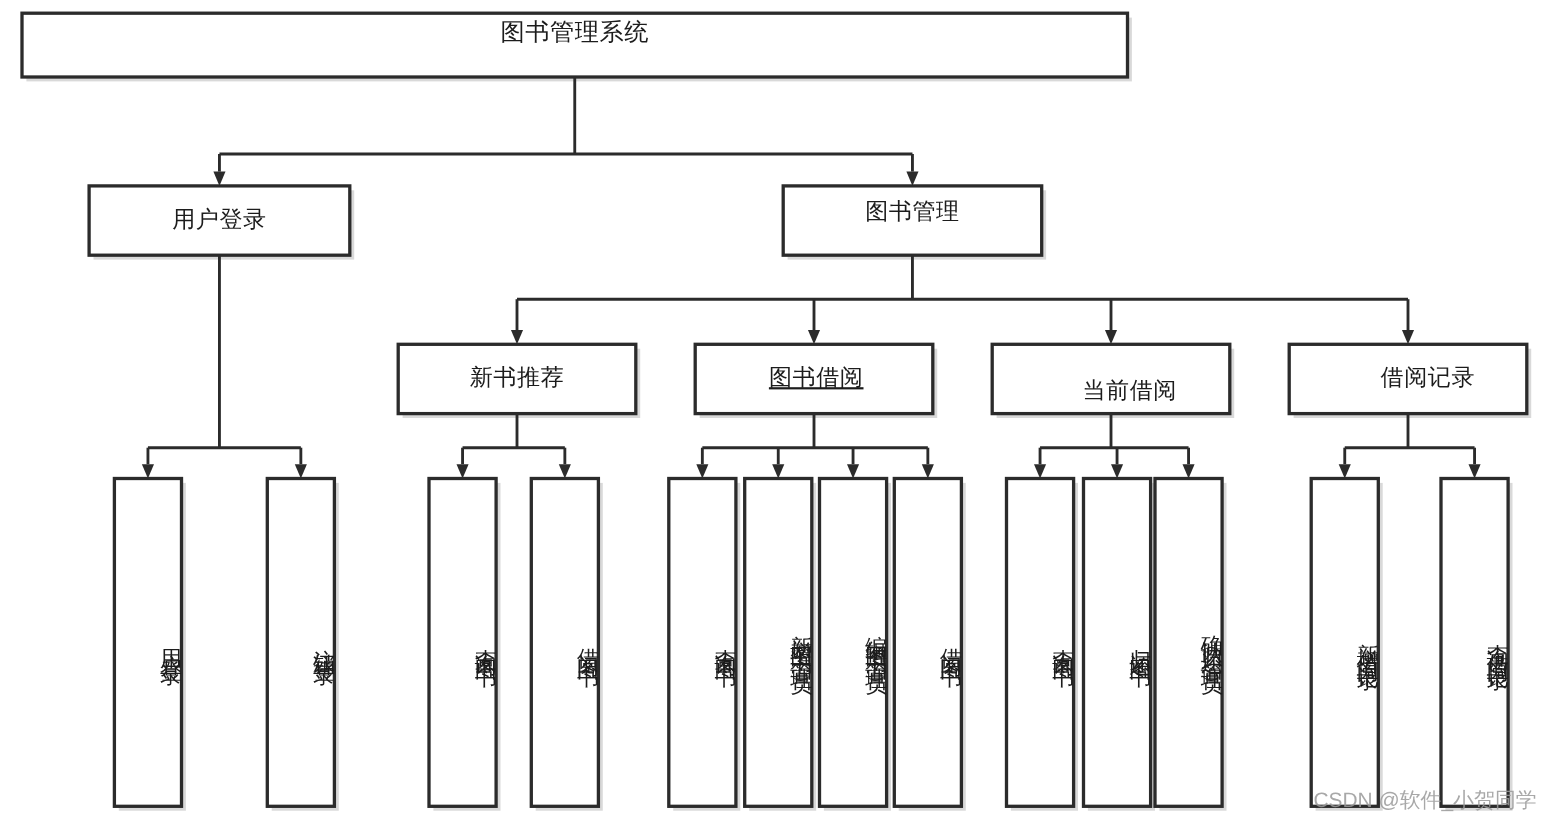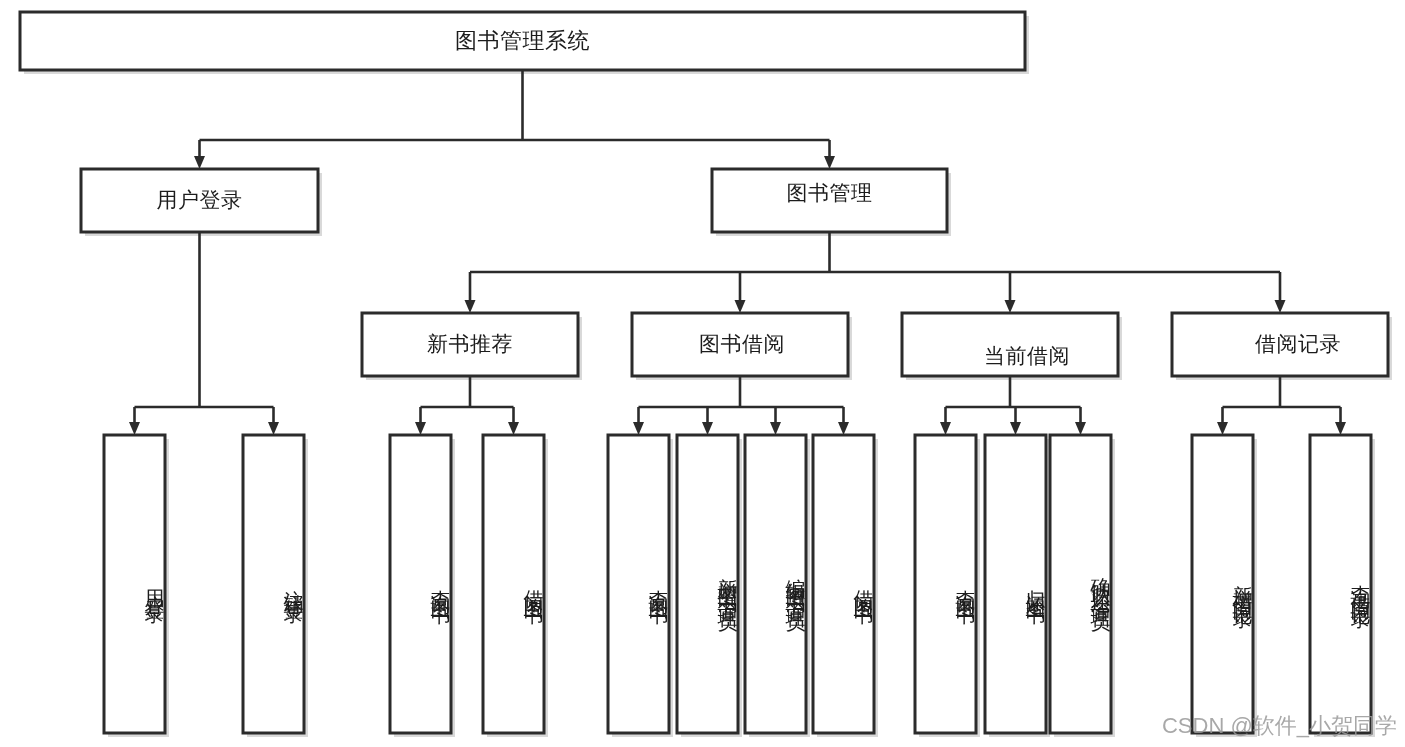--- a/index.html
+++ b/index.html
@@ -70,21 +70,21 @@
     line-height: 1.0;
     padding-top: 6px;
     padding-bottom: 6px;
     align-items: flex-start;
     justify-content: center;
   }
   .watermark {
     position: absolute;
     right: 8px;
     bottom: 6px;
-    font-size: 22px;
+    font-size: 19px;
     color: #9a9a9a;
     opacity: 0.85;
     white-space: nowrap;
     font-family: "Liberation Sans", "DejaVu Sans", sans-serif;
   }
 </style>
 </head>
 <body>
 
 <div id="diagram-root">
@@ -186,25 +186,25 @@
         <rect x="813" y="435" width="61" height="298" class="node-box"></rect>
         <rect x="915" y="435" width="61" height="298" class="node-box"></rect>
         <rect x="985" y="435" width="61" height="298" class="node-box"></rect>
         <rect x="1050" y="435" width="61" height="298" class="node-box"></rect>
         <rect x="1192" y="435" width="61" height="298" class="node-box"></rect>
         <rect x="1310" y="435" width="61" height="298" class="node-box"></rect>
       </g>
   </svg>
 
   <div id="label-layer">
-      <div class="node-label horizontal root" style="left: 20px; top: 12px; width: 1005px; height: 58px;">图书管理系统</div>
+      <div class="node-label horizontal root" style="left: 20px; top: 0; width: 1005px; height: 58px;">图书管理系统</div>
       <div class="node-label horizontal" style="left: 81px; top: 169px; width: 237px; height: 63px;">用户登录</div>
       <div class="node-label horizontal" style="left: 712px; top: 169px; width: 235px; height: 48px;">图书管理</div>
       <div class="node-label horizontal" style="left: 362px; top: 313px; width: 216px; height: 63px; border-radius: 28px;">新书推荐</div>
-      <div class="node-label horizontal" style="left: 632px; top: 313px; width: 220px; height: 63px;">图书借阅</div>
+      <div class="node-label horizontal" style="left: 632px; top: 313px; width: 220px; height: 63px; text-decoration: underline;">图书借阅</div>
       <div class="node-label horizontal" style="left: 902px; top: 325px; width: 250px; height: 63px;">当前借阅</div>
       <div class="node-label horizontal" style="left: 1172px; top: 313px; width: 252px; height: 63px;">借阅记录</div>
       <div class="node-label vertical" style="left: 104px; top: 435px; width: 61px; height: 298px;">用户登录</div>
       <div class="node-label vertical" style="left: 243px; top: 435px; width: 61px; height: 298px;">注销登录</div>
       <div class="node-label vertical" style="left: 390px; top: 435px; width: 61px; height: 298px;">查询图书</div>
       <div class="node-label vertical" style="left: 483px; top: 435px; width: 61px; height: 298px;">借阅图书</div>
       <div class="node-label vertical" style="left: 608px; top: 435px; width: 61px; height: 298px;">查询图书</div>
       <div class="node-label vertical" style="left: 677px; top: 435px; width: 61px; height: 298px;">新增图书（管理员）</div>
       <div class="node-label vertical" style="left: 745px; top: 435px; width: 61px; height: 298px;">编辑图书（管理员）</div>
       <div class="node-label vertical" style="left: 813px; top: 435px; width: 61px; height: 298px;">借阅图书</div>

